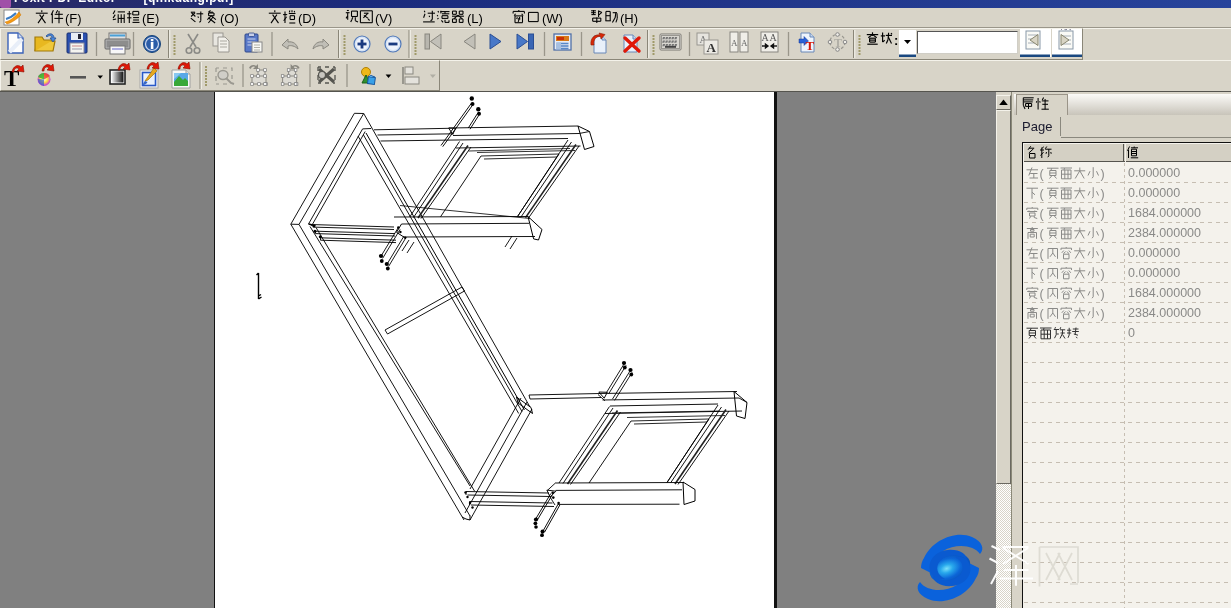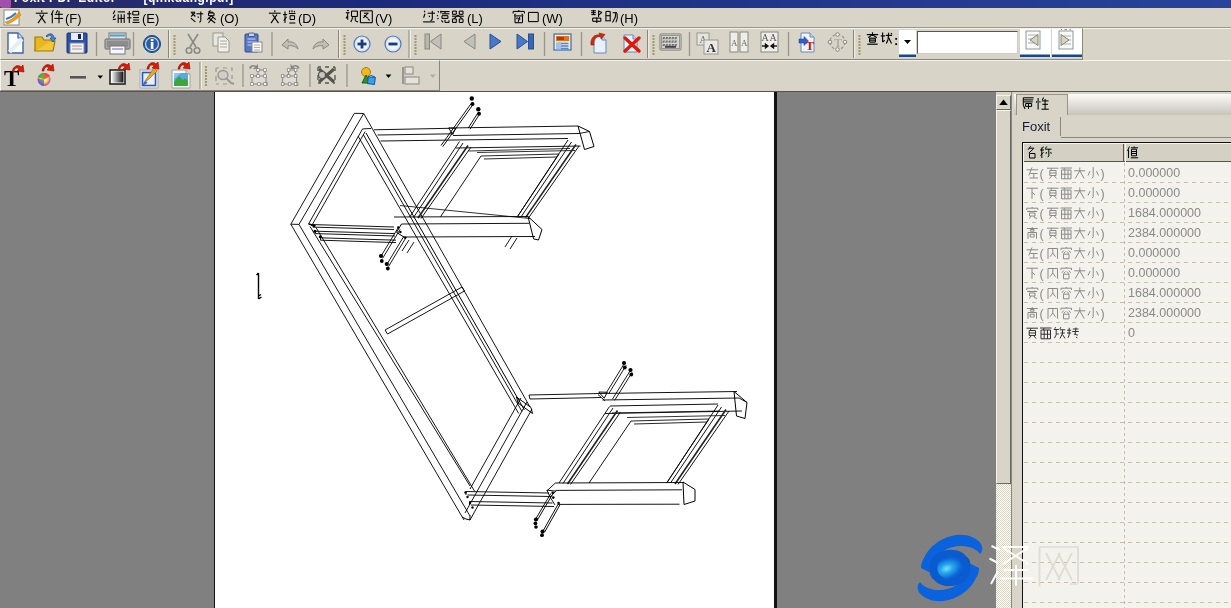--- a/index.html
+++ b/index.html
@@ -826,21 +826,21 @@
       <line x1="17.7" y1="4.2" x2="18.2" y2="5.7"></line>
       <line x1="21.6" y1="0.5" x2="20.3" y2="3.1"></line>
       <line x1="19.8" y1="3.9" x2="26.5" y2="3.9"></line>
       <line x1="20.3" y1="7.3" x2="26.0" y2="7.3"></line>
       <line x1="19.5" y1="12.2" x2="26.8" y2="12.2"></line>
       <line x1="23.1" y1="2.1" x2="23.1" y2="12.2"></line>
     </svg></div>
 <div class="abs" style="left:1014px;top:115px;width:217px;height:23px;background:#d8d4c8"></div>
 <div class="abs" style="left:1060px;top:117px;width:1.4px;height:19px;background:#8a887e"></div>
 <div class="abs" style="left:1061px;top:136.5px;width:170px;height:1.4px;background:#8a887e"></div>
-<div class="abs" style="left:1022px;top:119px;font-size:13px;color:#1a1a2e">Foxit</div>
+<div class="abs" style="left:1022px;top:119px;font-size:13px;color:#1a1a2e">Page</div>
 <div class="abs" style="left:1022px;top:142px;width:209px;height:466px;background:#f4f2ec;border-left:1.5px solid #111;border-top:1.5px solid #111"></div>
 <div class="abs" style="left:1023.5px;top:143.5px;width:207px;height:18.5px;background:#d4d0c4;border-bottom:1.5px solid #55544e"></div>
 <div class="abs" style="left:1026px;top:146px"><svg width="27" height="16" style="overflow:visible" stroke="#000" stroke-width="1.00" fill="none">
       <line x1="4.8" y1="0.2" x2="2.0" y2="3.8"></line>
       <line x1="2.8" y1="2.2" x2="8.2" y2="2.2"></line>
       <line x1="7.5" y1="2.8" x2="2.8" y2="7.0"></line>
       <line x1="3.5" y1="7.5" x2="9.0" y2="7.5"></line>
       <line x1="3.5" y1="7.5" x2="3.5" y2="12.0"></line>
       <line x1="9.0" y1="7.5" x2="9.0" y2="12.0"></line>
       <line x1="3.5" y1="12.0" x2="9.0" y2="12.0"></line>

